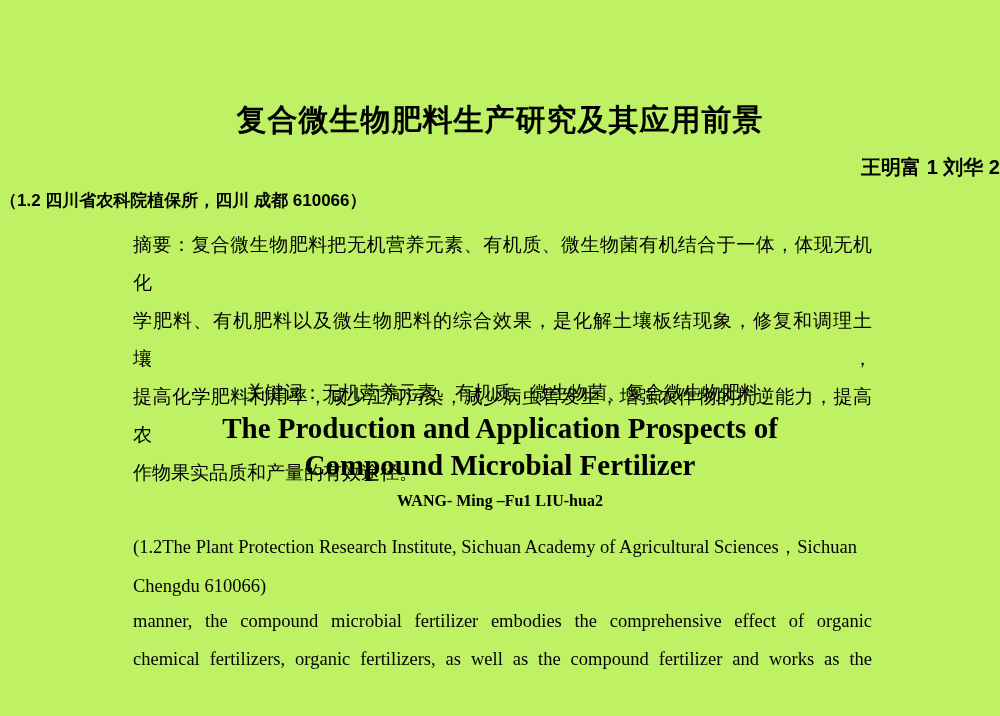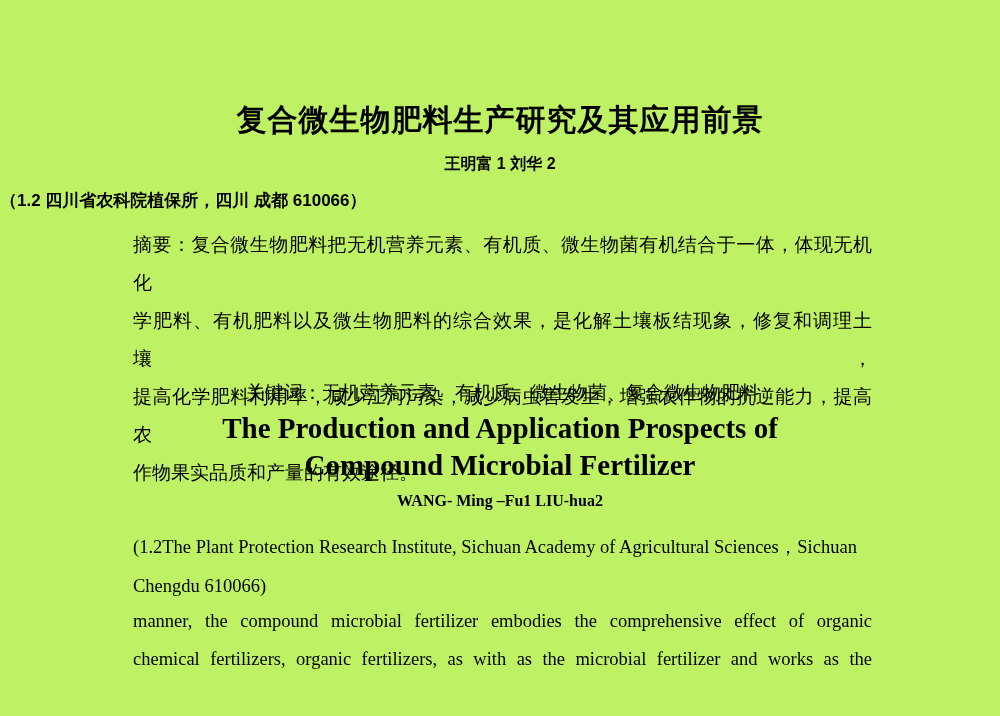--- a/index.html
+++ b/index.html
@@ -14,21 +14,21 @@
   }
   
   .zh { font-family: "Liberation Sans", sans-serif; }
   .title-zh {
     position: absolute; left: 0; top: 100px; width: 100%;
     text-align: center; font-size: 30px; font-weight: 700;
     letter-spacing: 1px; margin: 0;
   }
   .authors-zh {
     position: absolute; left: 0; top: 154px; width: 100%;
-    text-align: center; font-size: 16px; font-weight: 700;
+    text-align: right; font-size: 20px; font-weight: 700;
   }
   .affil-zh {
     position: absolute; left: 0; top: 189px; width: 100%;
     text-align: left; font-size: 17px; font-weight: 700;
   }
   .abs-zh {
     position: absolute; left: 133px; top: 226px; width: 739px;
     font-size: 19px; line-height: 38px; font-weight: 400;
   }
   .kw-zh {
@@ -85,16 +85,16 @@
 
   <div class="authors-en">WANG- Ming –Fu1 LIU-hua2</div>
 
   <div class="affil-en">
     <div>(1.2The Plant Protection Research Institute, Sichuan Academy of Agricultural Sciences，Sichuan</div>
     <div>Chengdu 610066)</div>
   </div>
 
   <div class="abs-en">
     <div class="line-just">manner, the compound microbial fertilizer embodies the comprehensive effect of organic</div>
-    <div class="line-just">chemical fertilizers, organic fertilizers, as with as the microbial fertilizer and works as the</div>
+    <div class="line-just">chemical fertilizers, organic fertilizers, as well as the compound fertilizer and works as the</div>
   </div>
 
 </div>
 
 </body></html>

